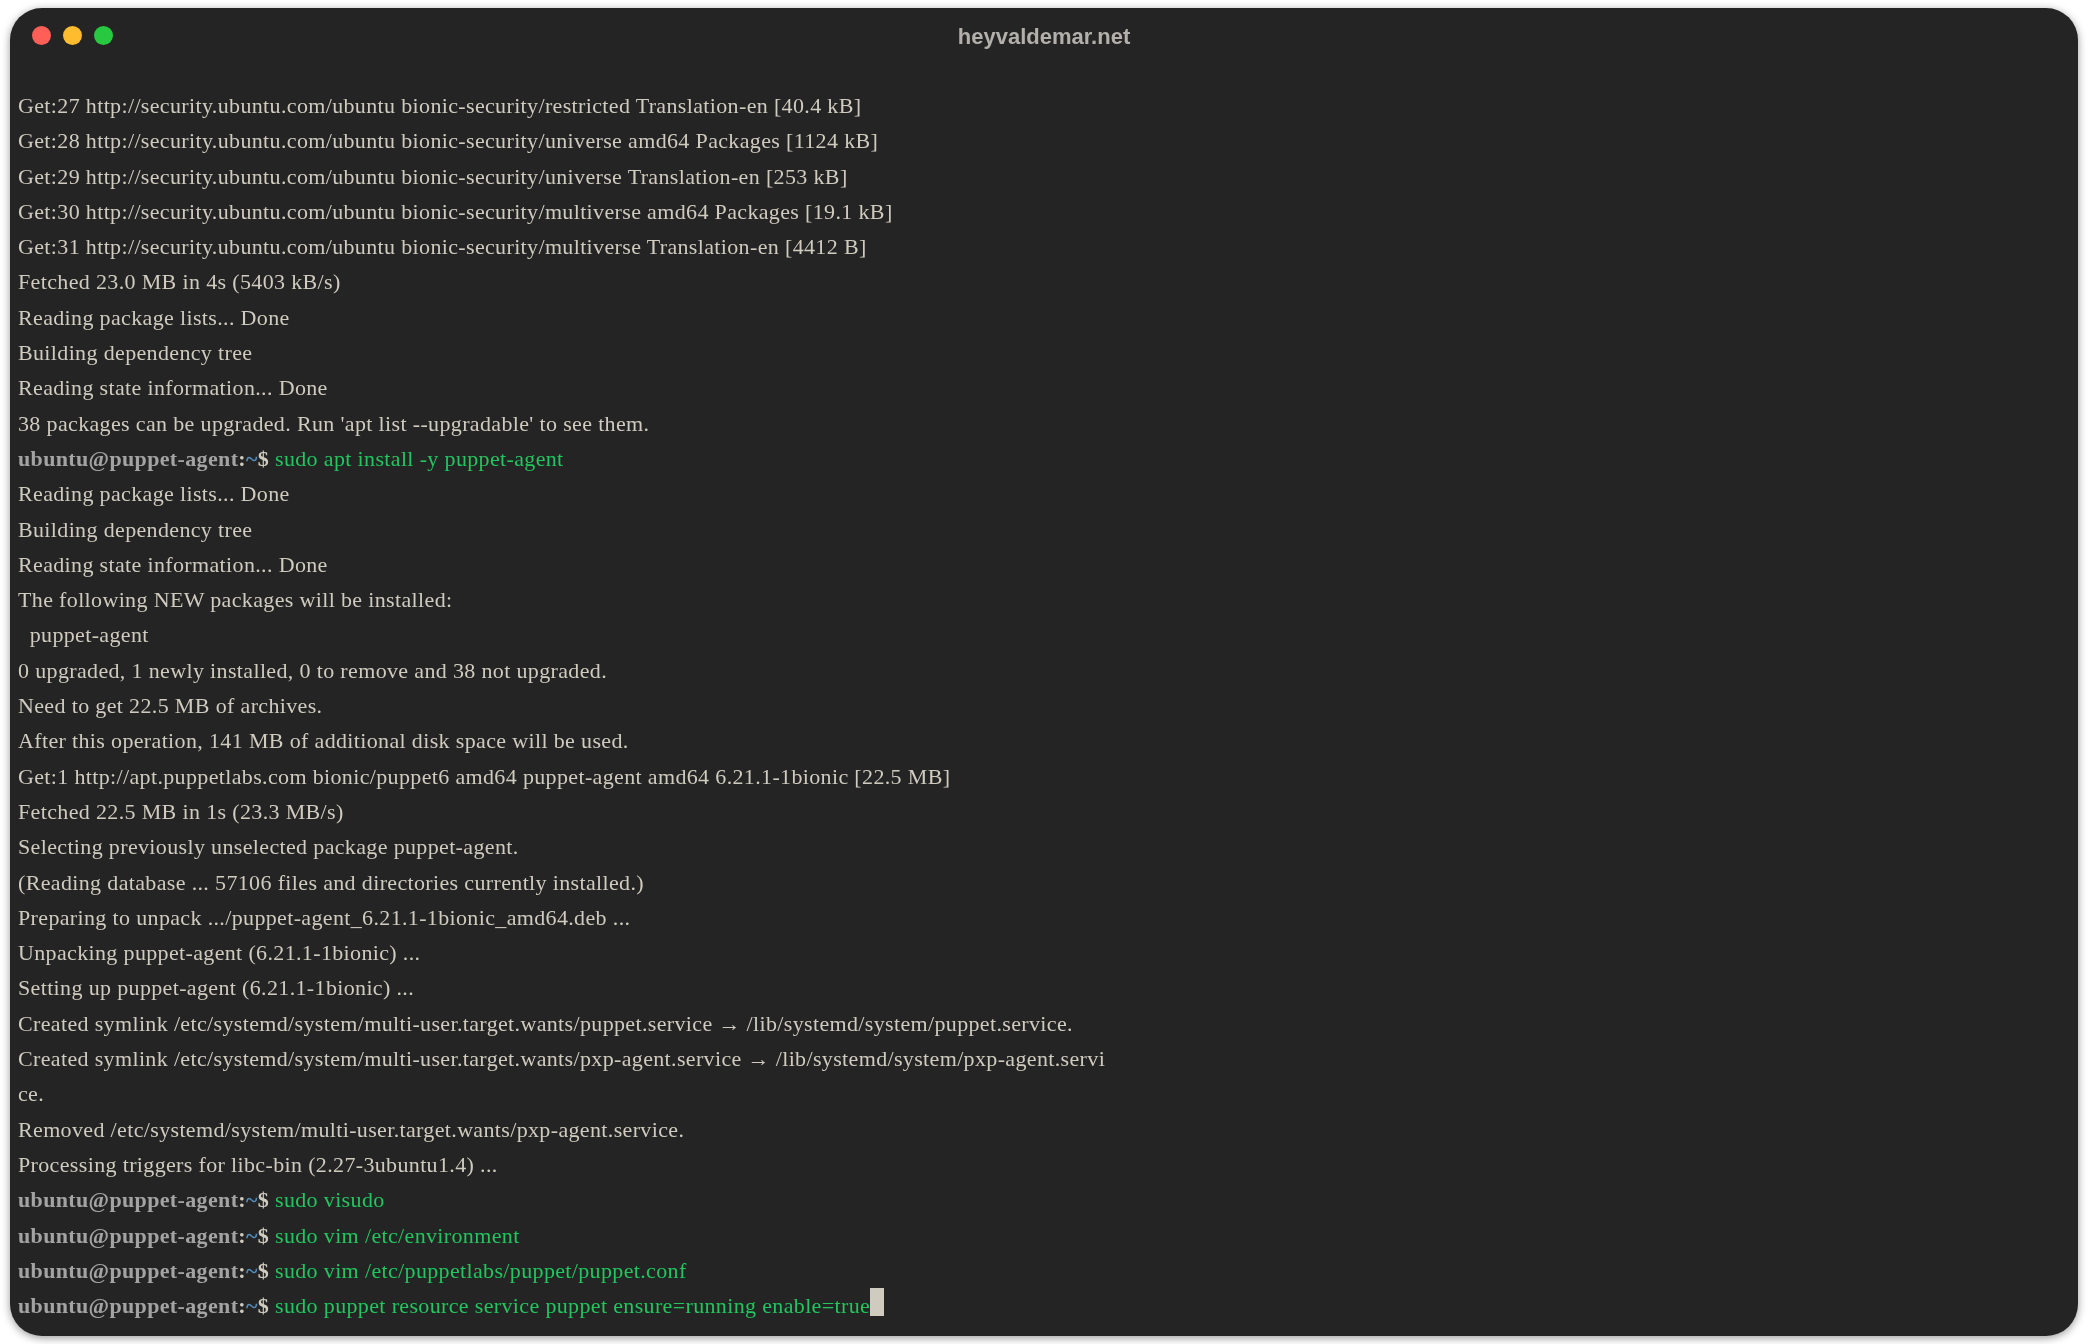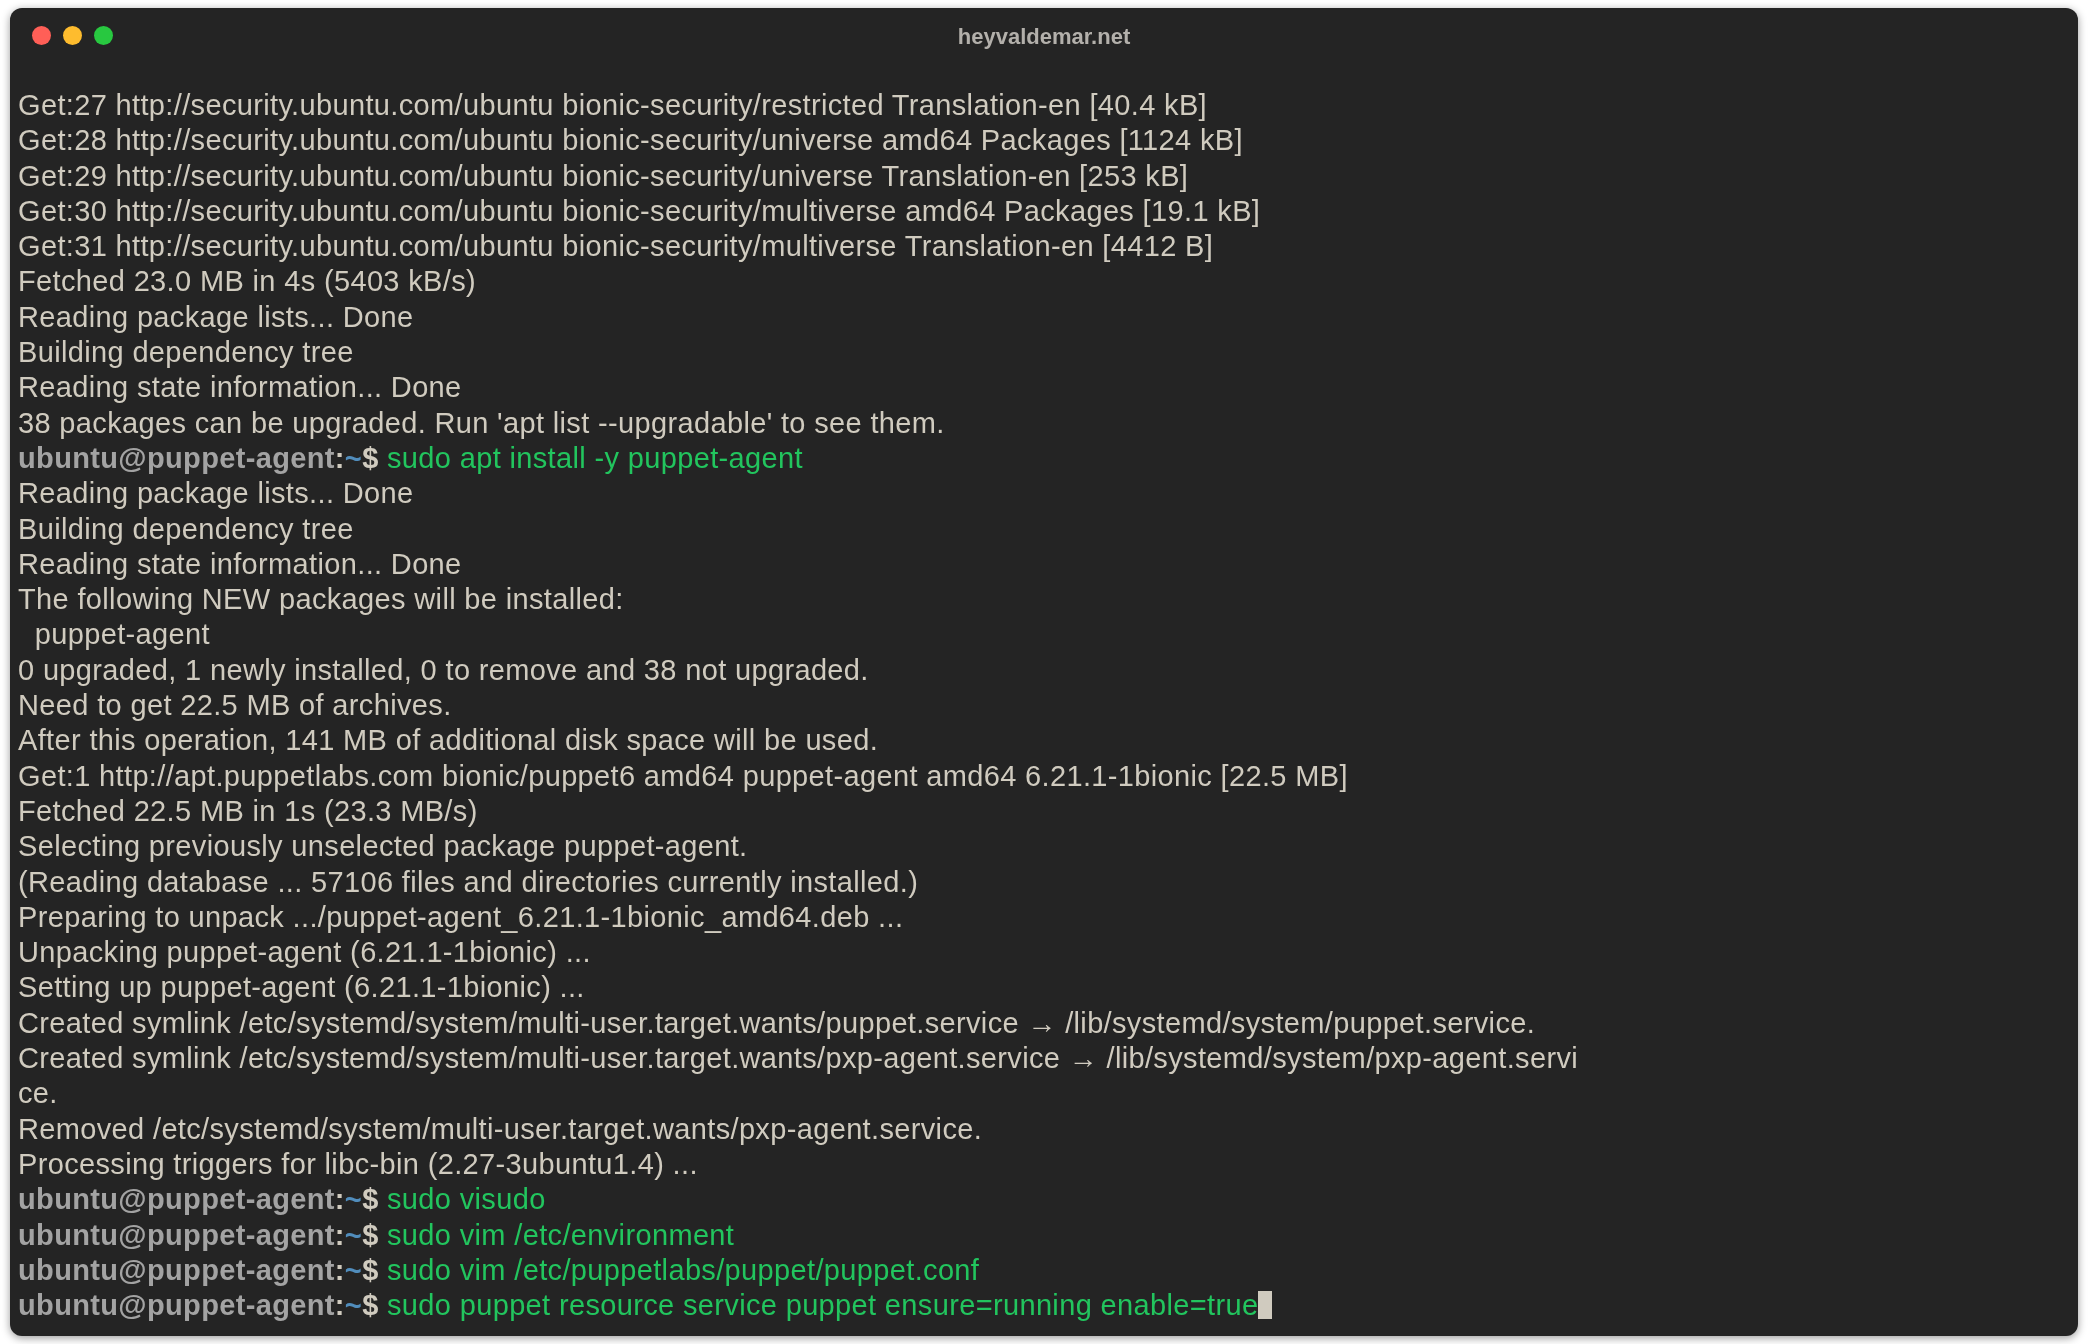--- a/index.html
+++ b/index.html
@@ -9,21 +9,21 @@
     width: 2090px;
     height: 1344px;
   }
   .window {
     position: absolute;
     left: 10px;
     top: 8px;
     width: 2068px;
     height: 1328px;
     background: #242424;
-    border-radius: 12px;
+    border-radius: 32px;
     overflow: hidden;
     box-shadow: 0 2px 8px rgba(0,0,0,0.4);
   }
   .titlebar {
     height: 56px;
     display: flex;
     align-items: center;
     padding: 0 20px;
     position: relative;
   }
@@ -48,22 +48,22 @@
     right: 0;
     text-align: center;
     color: #b3b0ab;
     font-family: -apple-system, BlinkMacSystemFont, "Segoe UI", sans-serif;
     font-size: 22px;
     font-weight: 600;
     top: 16px;
   }
   .terminal {
     padding: 24px 8px 8px 8px;
-    font-family: Liberation Sans, sans-serif;
-    font-size: 29px;
+    font-family: Liberation Serif, serif;
+    font-size: 22px;
     line-height: 35.3px;
     color: #d0cbbf;
     white-space: pre;
     letter-spacing: 0.35px;
   }
   .prompt-user { color: #a3a3a3; font-weight: bold; }
   .prompt-sep  { color: #d0cbbf; font-weight: bold; }
   .prompt-path { color: #518dbc; font-weight: bold; }
   .cmd { color: #22c55e; }
   .cursor {

